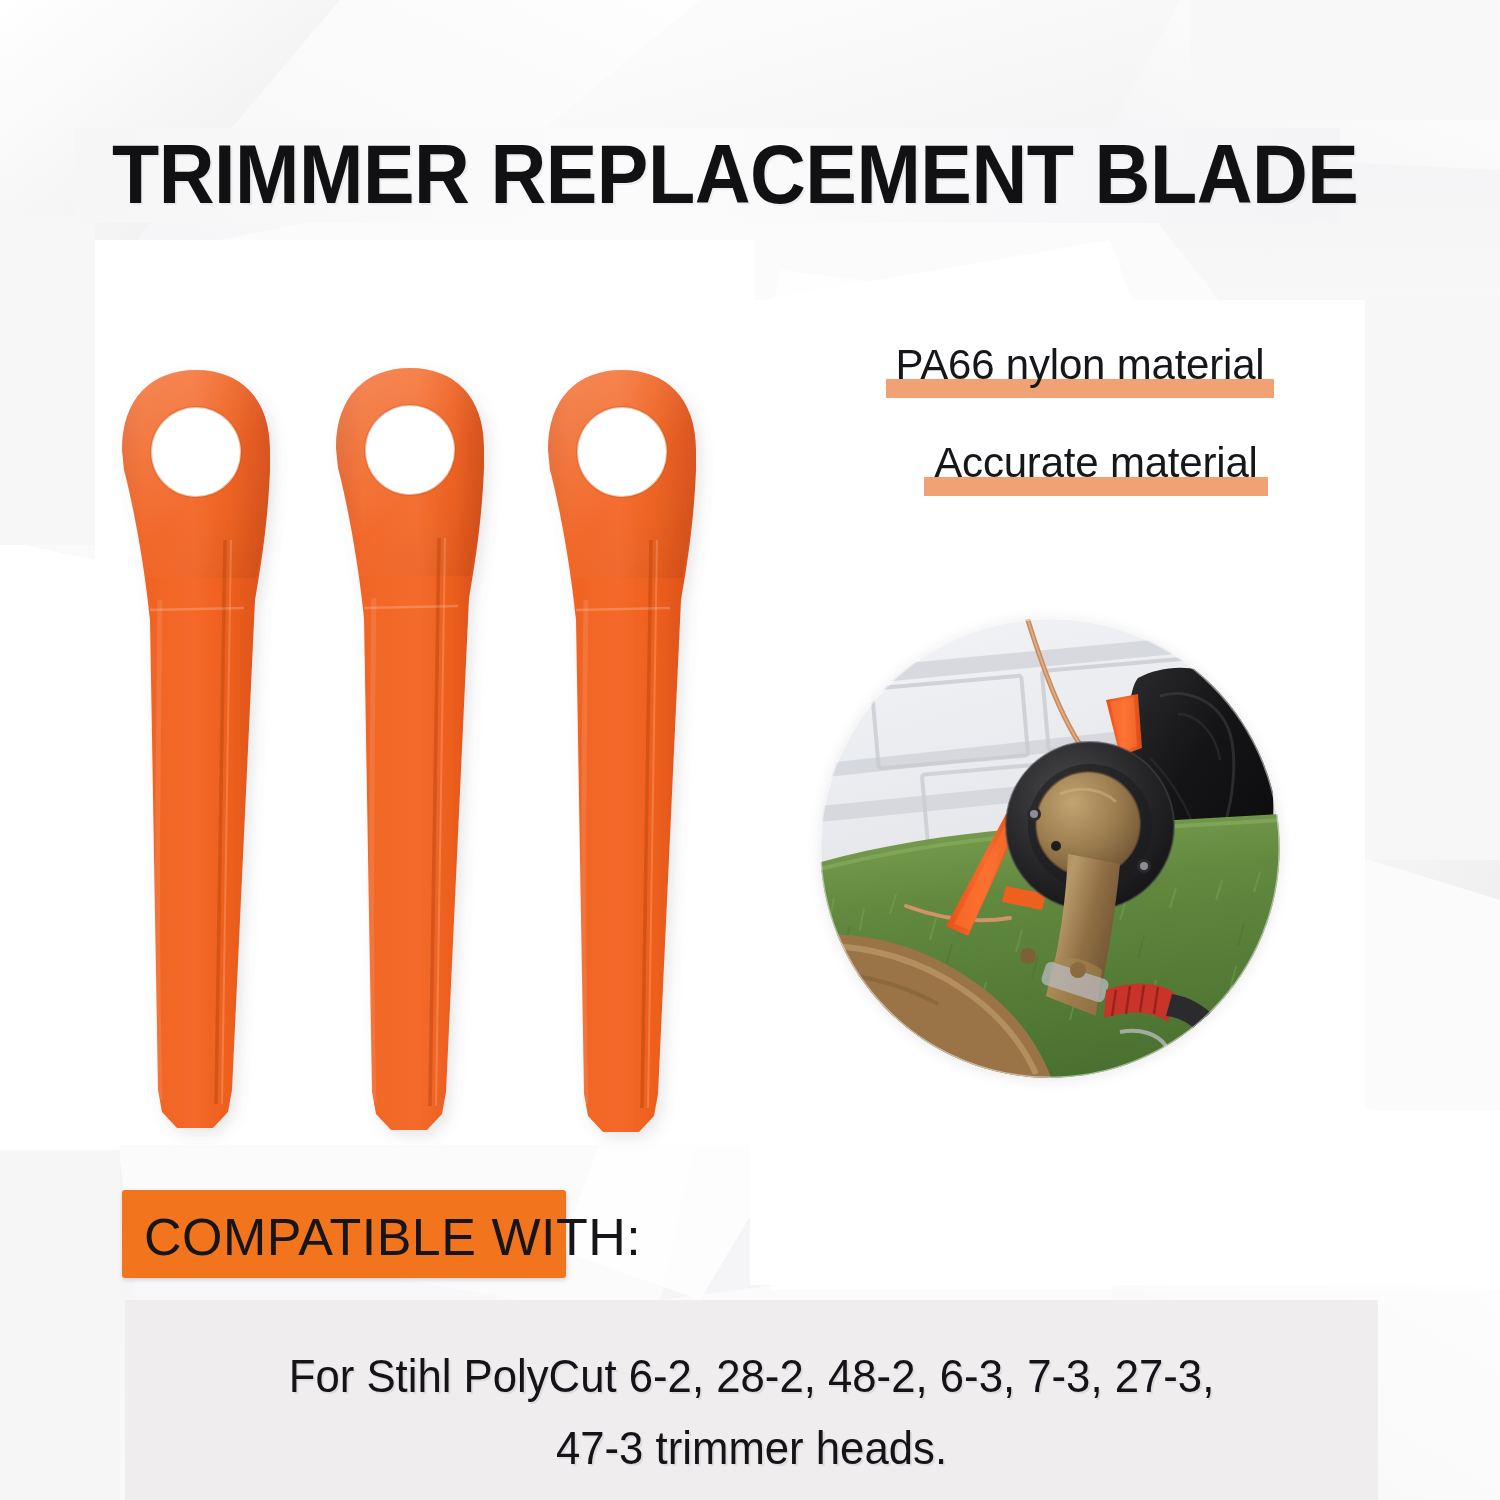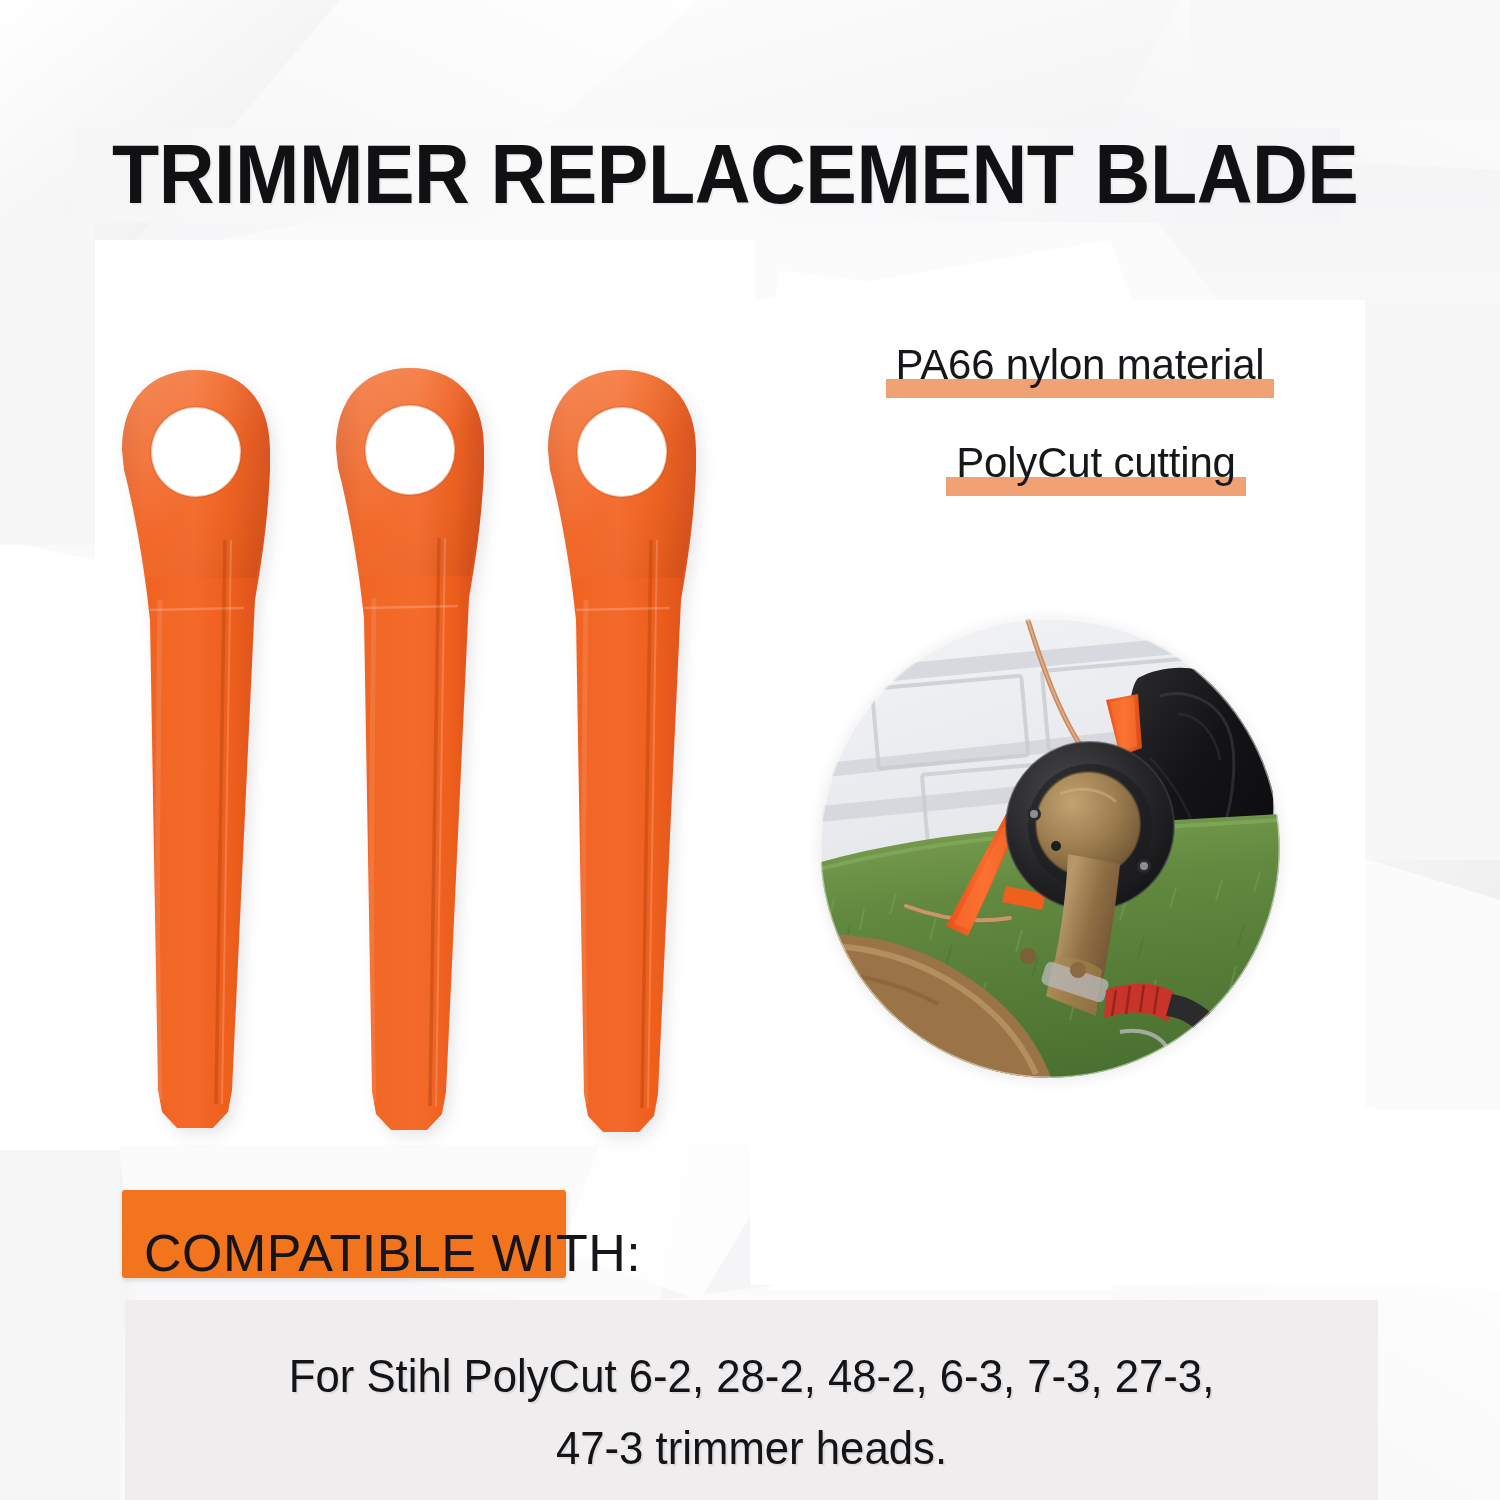--- a/index.html
+++ b/index.html
@@ -132,21 +132,21 @@
   .compat-badge {
     position: absolute;
     left: 122px; top: 1190px;
     width: 444px; height: 88px;
     background: #f2741d;
     border-radius: 3px;
     box-shadow: 1px 2px 5px rgba(60,40,20,0.18);
   }
   .compat-badge-label {
     position: absolute;
-    left: 22px; top: 20px;
+    left: 22px; top: 4px;
     font-size: 52px;
     line-height: 86px;
     font-weight: 400;
     color: #16161a;
     letter-spacing: 0.5px;
     white-space: nowrap;
   }
 
   
   .compat-text {
@@ -302,21 +302,21 @@
   <div class="features">
     <div class="feature-row">
       <span class="feature feature-1">
         <span class="feature-bar"></span>
         <span class="feature-text">PA66 nylon material</span>
       </span>
     </div>
     <div class="feature-row">
       <span class="feature feature-2">
         <span class="feature-bar"></span>
-        <span class="feature-text">PolyCut cutting</span>
+        <span class="feature-text">Accurate material</span>
       </span>
     </div>
   </div>
 
   <div class="photo-circle">
     <svg width="460" height="460" viewBox="0 0 460 460" xmlns="http://www.w3.org/2000/svg">
       <defs>
         <clipPath id="circClip">
             <circle cx="230" cy="230" r="230"></circle>
           </clipPath>

